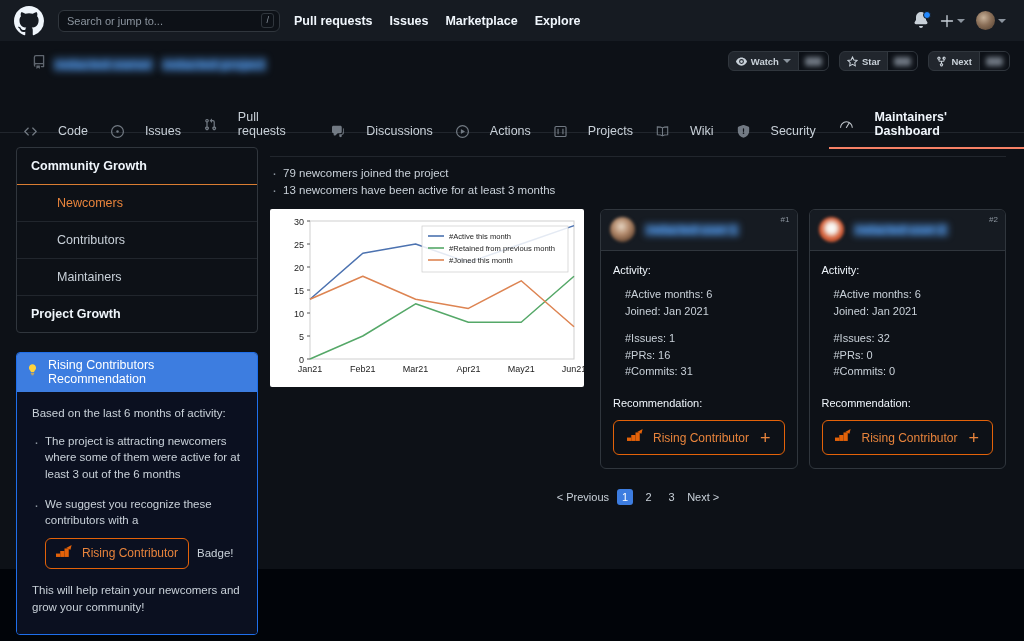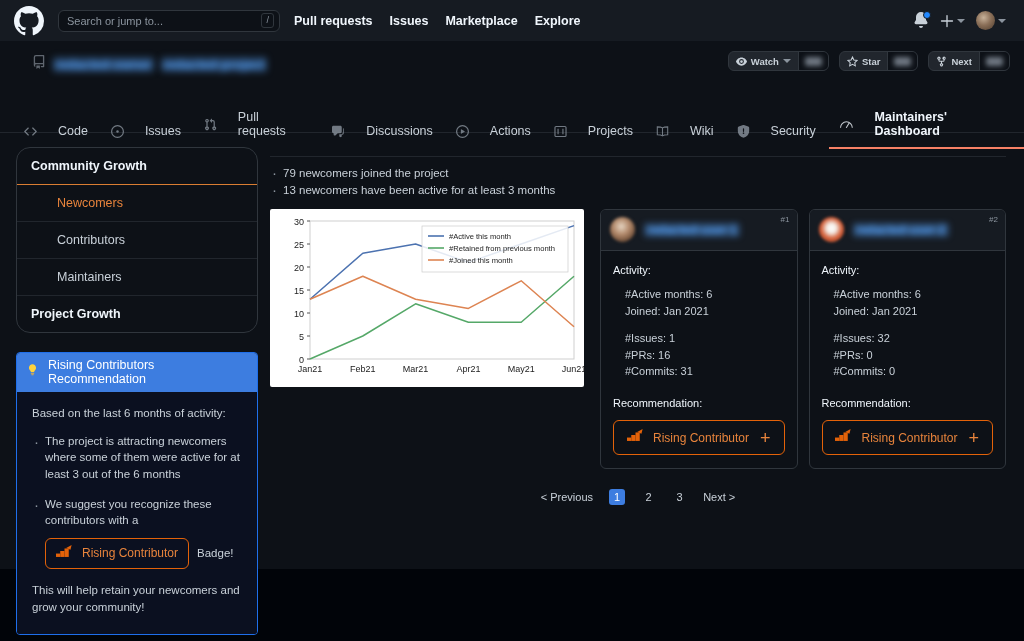--- a/index.html
+++ b/index.html
@@ -70,21 +70,21 @@
     padding: 6px 10px 9px; font-size: 12.5px; color: #c9d1d9;
     border-bottom: 2px solid transparent; position: relative; top: 17px;
   }
   .tab.active { color: #f0f6fc; font-weight: 600; border-bottom-color: #f78166; }
   .tab svg { opacity: .8; }
 
   
   .body-wrap { display: flex; padding: 14px 0 0 0; }
   .sidebar { width: 258px; flex: 0 0 258px; padding-left: 16px; }
 
-  .navcard { border: 1px solid #30363d; border-radius: 14px; overflow: hidden; background: #0d1117; }
+  .navcard { border: 1px solid #30363d; border-radius: 4px; overflow: hidden; background: #0d1117; }
   .navcard .row {
     padding: 11px 14px; font-size: 12.5px; color: #c9d1d9;
     border-bottom: 1px solid #21262d;
   }
   .navcard .row:last-child { border-bottom: none; }
   .navcard .row.head { font-weight: bold; color: #f0f6fc; border-bottom: 1px solid #d97d32; }
   .navcard .row.sub { padding-left: 40px; }
   .navcard .row.sub.active { color: #e8843c; }
   .navcard .row.foot { font-weight: bold; color: #f0f6fc; }
 
@@ -141,21 +141,21 @@
   .rank { position: absolute; right: 7px; top: 5px; color: #8b949e; font-size: 8px; }
   .ccard-body { padding: 11px 12px 13px; font-size: 11px; color: #c9d1d9; line-height: 1.5; }
   .lbl { color: #f0f6fc; }
   .stats { padding-left: 12px; margin-top: 8px; }
   .stats2 { padding-left: 12px; margin-top: 11px; }
   .rec-lbl { margin-top: 15px; color: #f0f6fc; }
   .card-badge-wrap { margin-top: 9px; display: flex; }
   .card-badge-wrap .badge { flex: 1; justify-content: center; padding: 7px 6px; }
 
   
-  .pager { display: flex; justify-content: center; align-items: center; gap: 16px; margin-top: 20px; font-size: 11px; color: #c9d1d9; }
+  .pager { display: flex; justify-content: center; align-items: center; gap: 8px; margin-top: 20px; font-size: 11px; color: #c9d1d9; }
   .pg { min-width: 15px; text-align: center; }
   .pg.cur { background: #3d7de0; color: #fff; border-radius: 3px; padding: 2px 5px; }
 </style>
 </head>
 <body>
 
 <div id="app">
 
   <div class="topbar">
     <span class="gh-logo">

